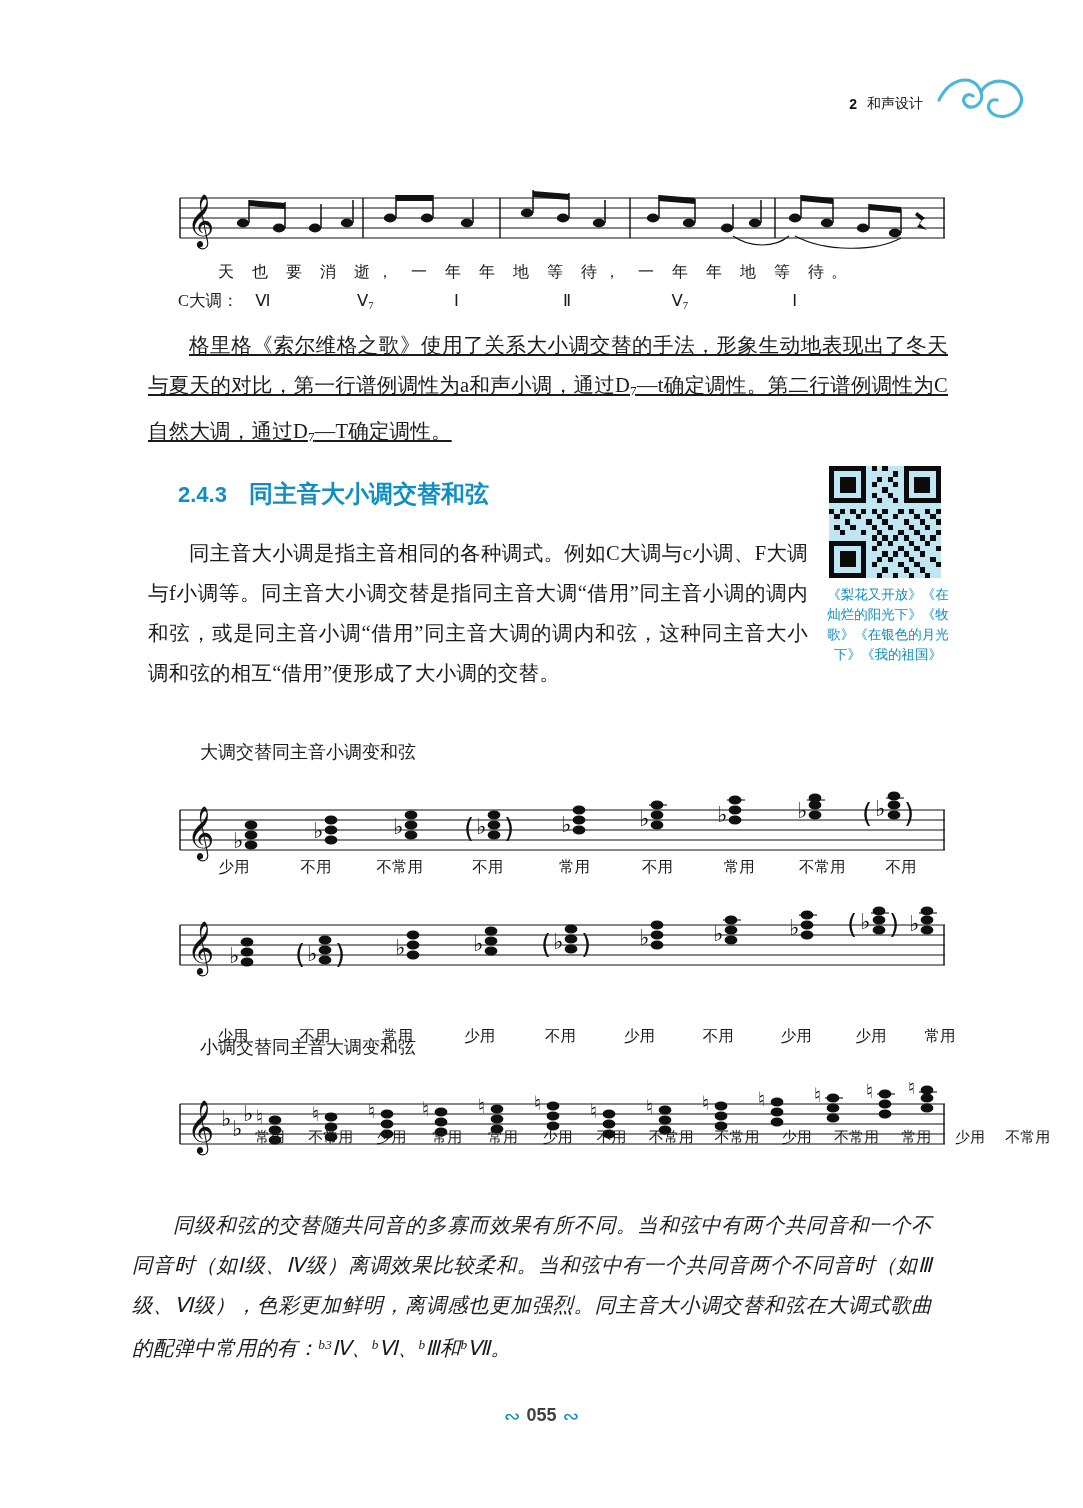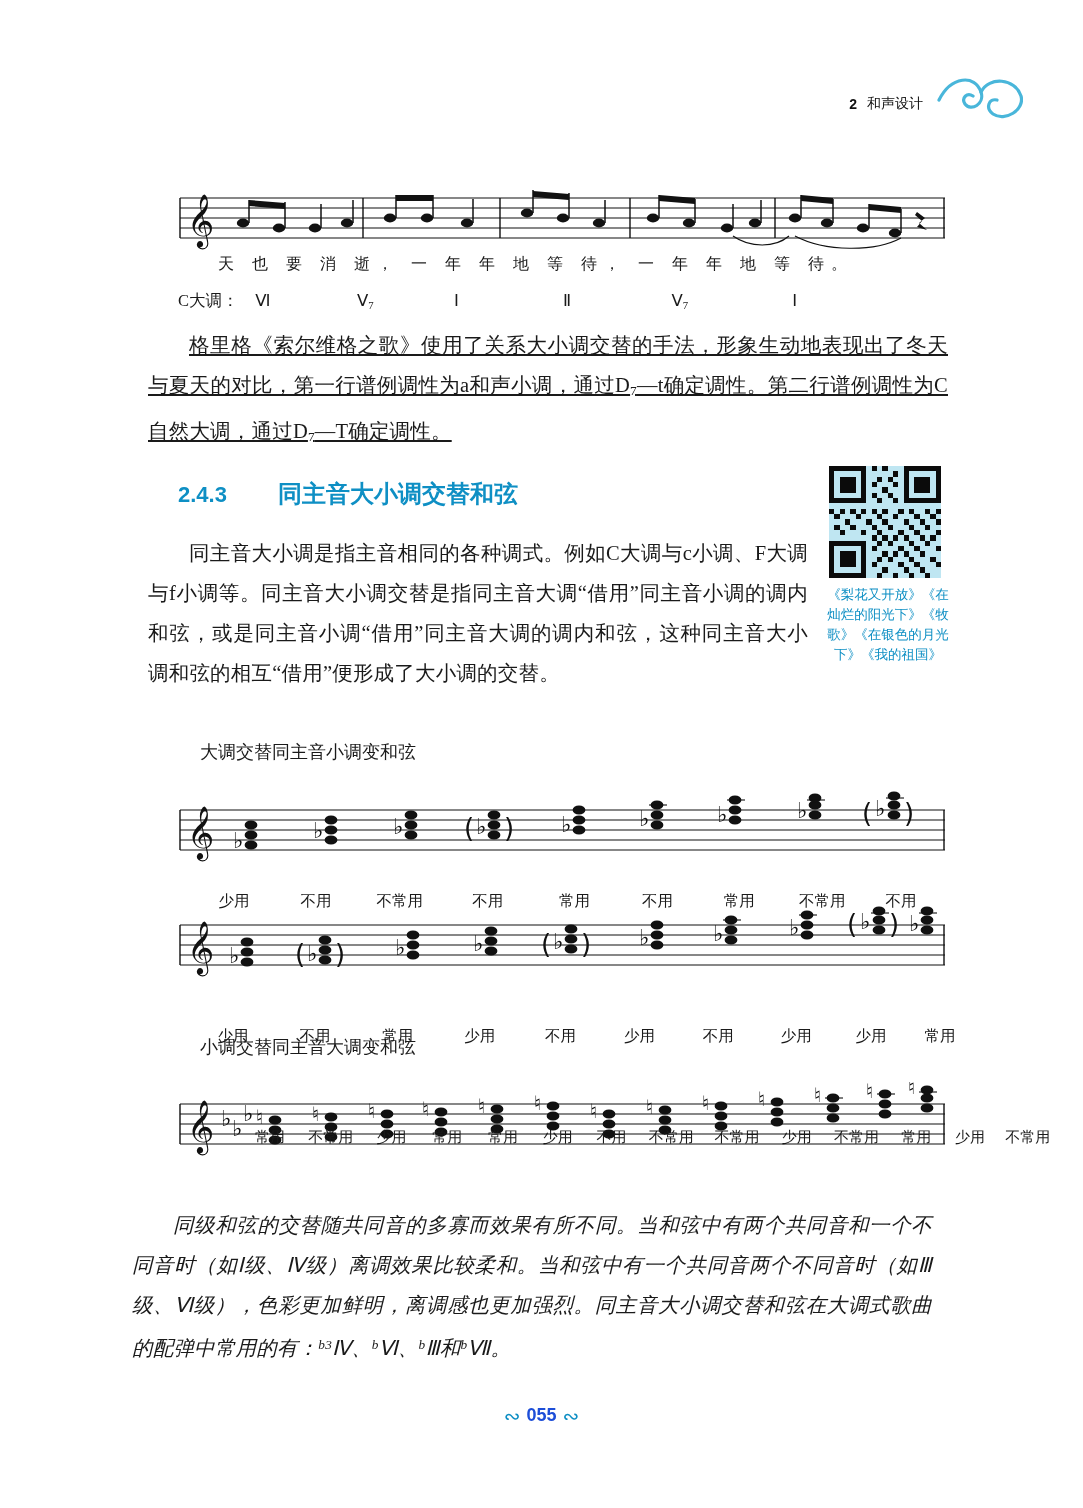--- a/index.html
+++ b/index.html
@@ -43,21 +43,21 @@
   
   .sec-head {
     position:absolute;
     left:178px; top:478px;
     display:flex; align-items:baseline; gap:22px;
     color:#0e8fc4;
     font-family:"Liberation Sans", sans-serif;
     font-weight:700;
   }
   .sec-head .no { font-size:22px; }
-  .sec-head .txt { font-size:24px;margin-left:29px; }
+  .sec-head .txt { font-size:24px; }
 
   
   .qr-wrap { position:absolute; left:822px; top:466px; width:132px; }
   .qr { width:126px; height:112px; display:block; }
   .qr-cap {
     margin-top:7px;
     font-size:13.5px; line-height:20px;
     color:#0e8fc4; text-align:center;
     font-family:"Liberation Serif", serif;
   }
@@ -90,21 +90,21 @@
   }
   .usage-row span { display:inline-block; text-align:center; }
 
   
   .footer {
     position:absolute; left:0; right:0; top:1405px;
     display:flex; align-items:center; justify-content:center; gap:6px;
   }
   .footer .pg {
     font-family:"Liberation Sans", sans-serif;
-    font-size:18px; font-weight:700; color:#1d4ed8;
+    font-size:18px; font-weight:700; color:#404040;
   }
   .orn { color:#0e8fc4; font-size:20px; line-height:1; }
 </style>
 </head>
 <body>
 
 <div class="page">
 
   <div class="header">
     <span class="num">2</span>
@@ -190,21 +190,21 @@
         <path d="M558 46 C575 58, 600 58, 614 46"></path>
         <path d="M620 46 C650 62, 700 62, 726 48"></path>
       </g>
 
       <g fill="#111" stroke="none">
         <path d="M742 22 l8 6 -6 5 8 7 -10 -3 5 -6 -7 -6 z"></path>
       </g>
     </svg>
   </div>
 
-  <div class="lyric-row" style="left:218px; top:254px; letter-spacing:7px;">天 也 要 消 逝， 一 年 年 地 等 待， 一 年 年 地 等 待。</div>
+  <div class="lyric-row" style="left:218px; top:262px; letter-spacing:7px;">天 也 要 消 逝， 一 年 年 地 等 待， 一 年 年 地 等 待。</div>
 
   <div class="chord-row" style="left:178px; top:290px;">
     <span>C大调：</span><span style="display:inline-block;width:0"></span>
     <span style="display:inline-block;width:6px"></span>
     <span style="display:inline-block;width:20px">Ⅵ</span>
     <span style="display:inline-block;width:76px"></span>
     <span><span>Ⅴ</span><sub>7</sub></span>
     <span style="display:inline-block;width:72px"></span>
     <span>Ⅰ</span>
     <span style="display:inline-block;width:96px"></span>
@@ -407,21 +407,21 @@
           <ellipse cx="4" cy="25" rx="6.4" ry="4.5"></ellipse>
             <ellipse cx="4" cy="15" rx="6.4" ry="4.5"></ellipse>
             <ellipse cx="4" cy="6" rx="6.4" ry="4.5"></ellipse>
           <line x1="-4" y1="8" x2="14" y2="8" stroke="#111" stroke-width="1.1"></line>
           <text x="14" y="32" font-size="26">)</text>
         </g>
       </g>
     </svg>
   </div>
 
-  <div class="usage-row" style="left:195px; top:891px;">
+  <div class="usage-row" style="left:195px; top:857px;">
     <span style="width:78px">少用</span>
     <span style="width:78px">不用</span>
     <span style="width:82px">不常用</span>
     <span style="width:86px">不用</span>
     <span style="width:80px">常用</span>
     <span style="width:78px">不用</span>
     <span style="width:78px">常用</span>
     <span style="width:80px">不常用</span>
     <span style="width:70px">不用</span>
   </div>

